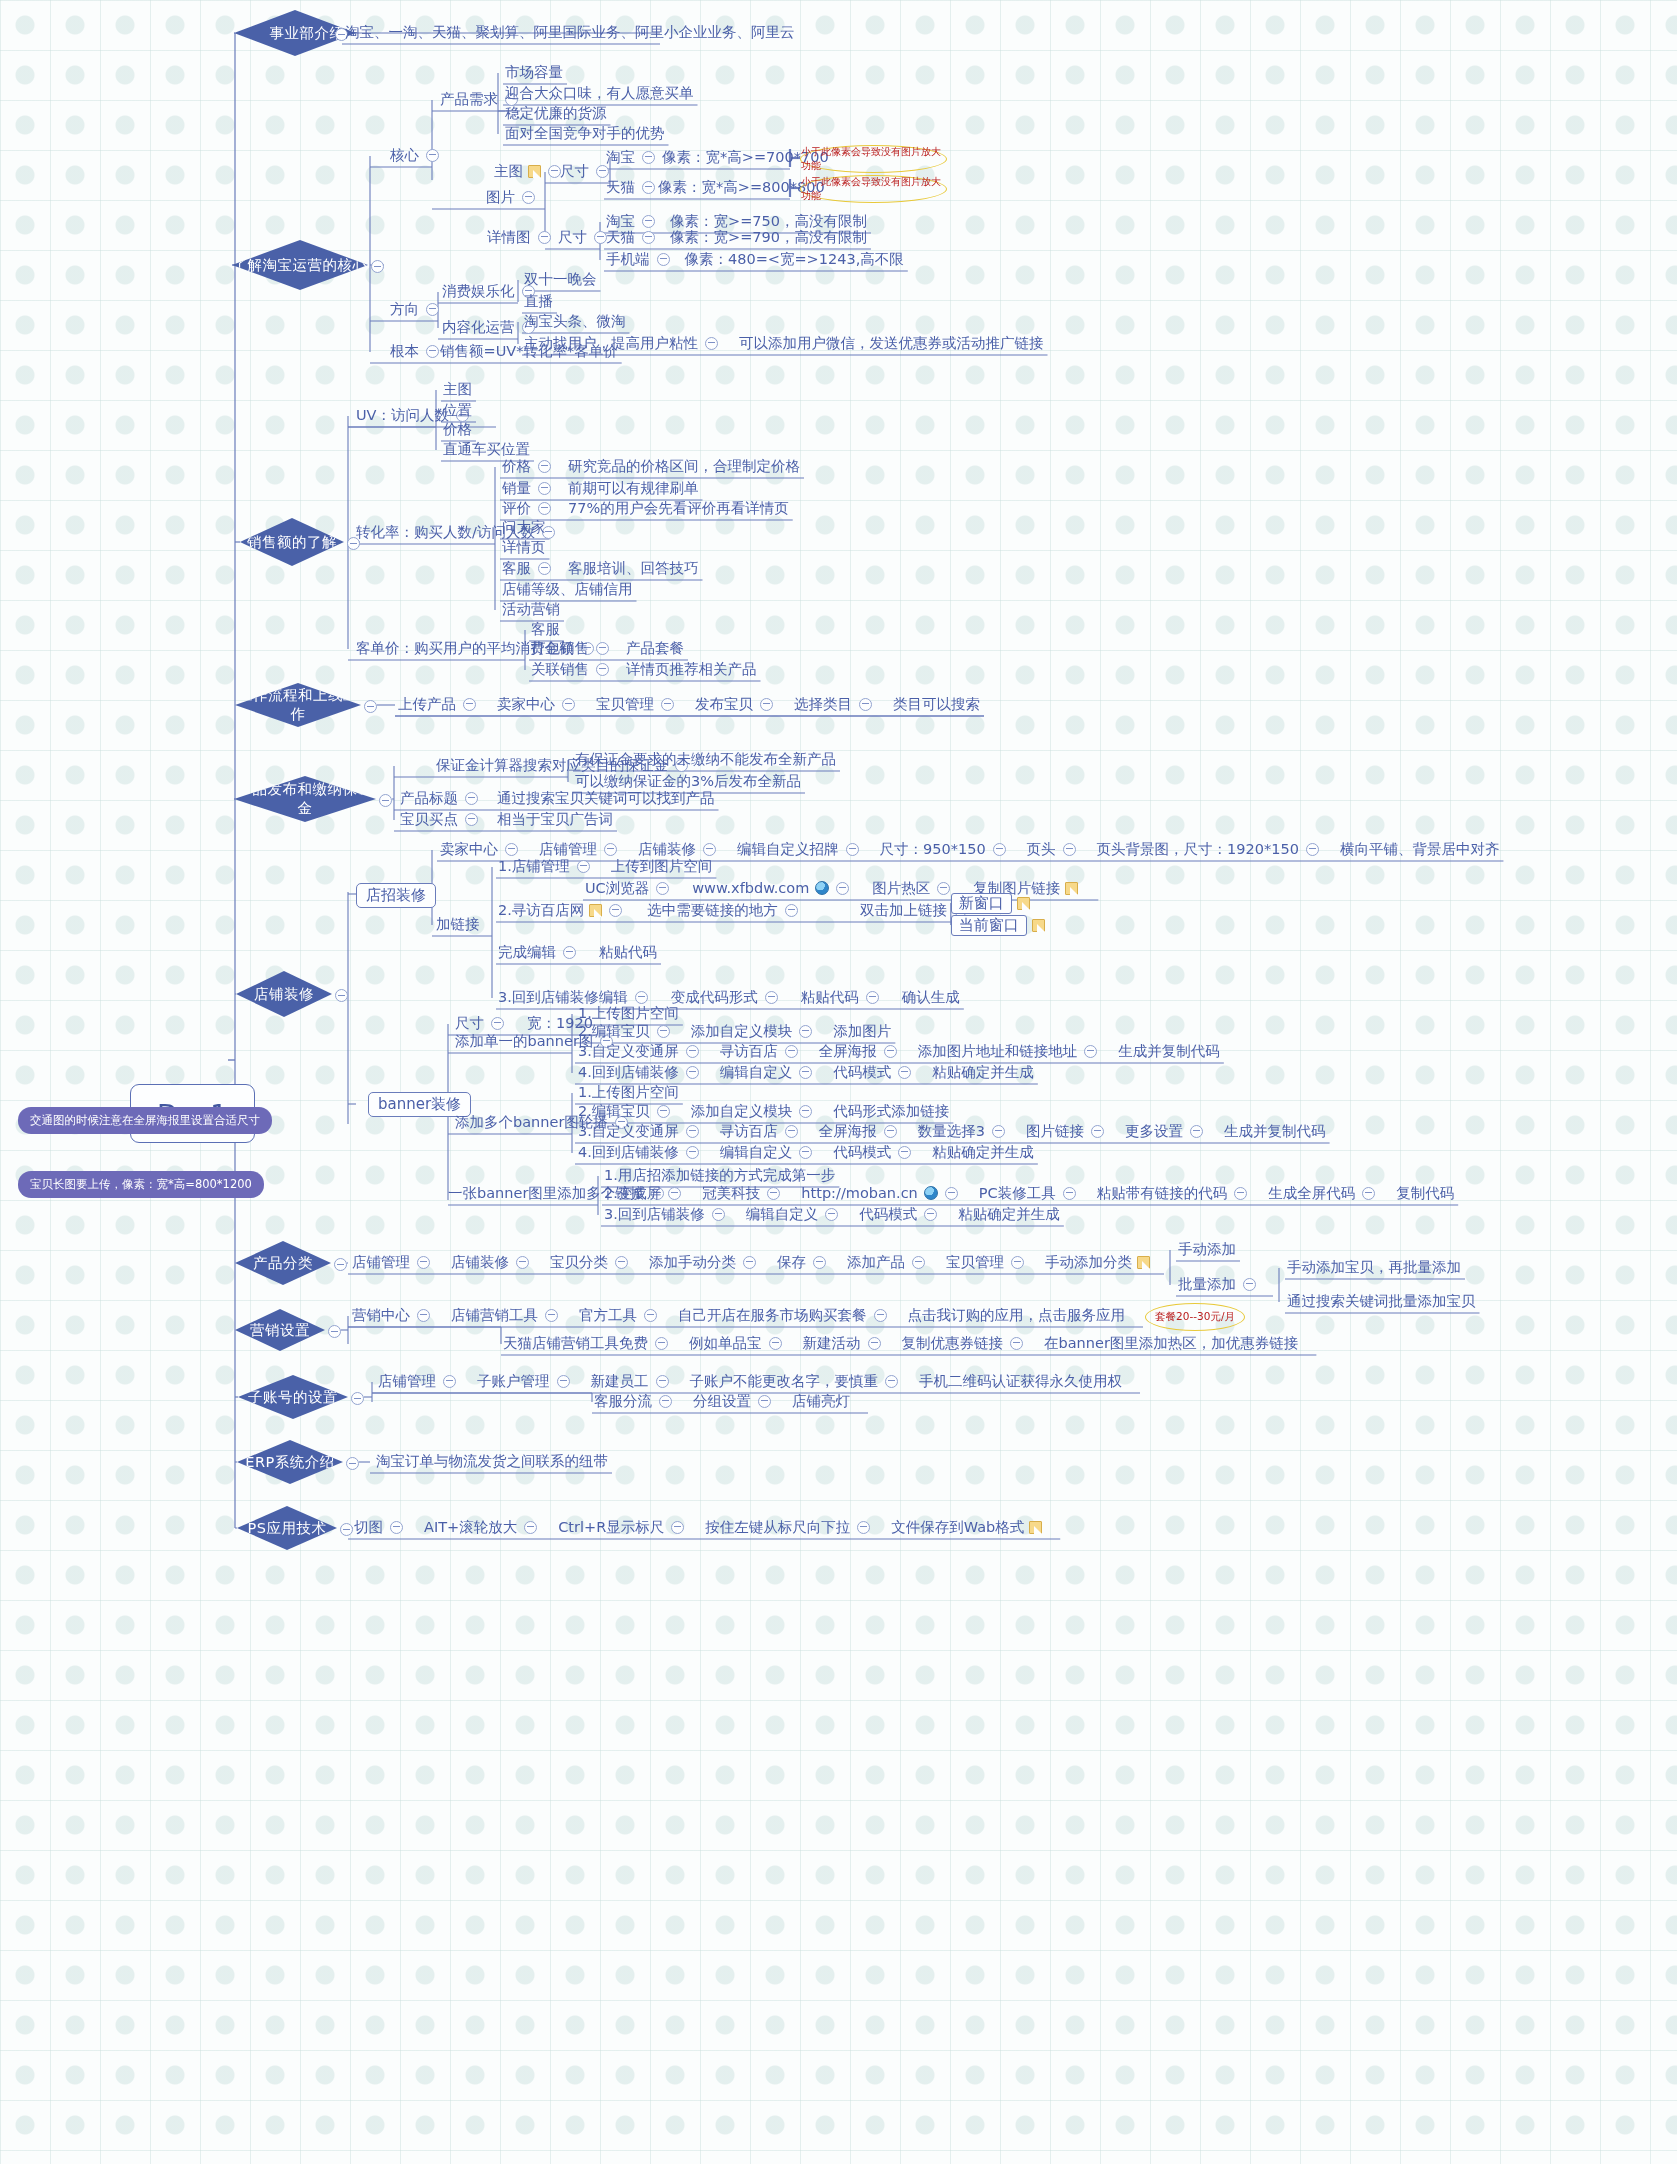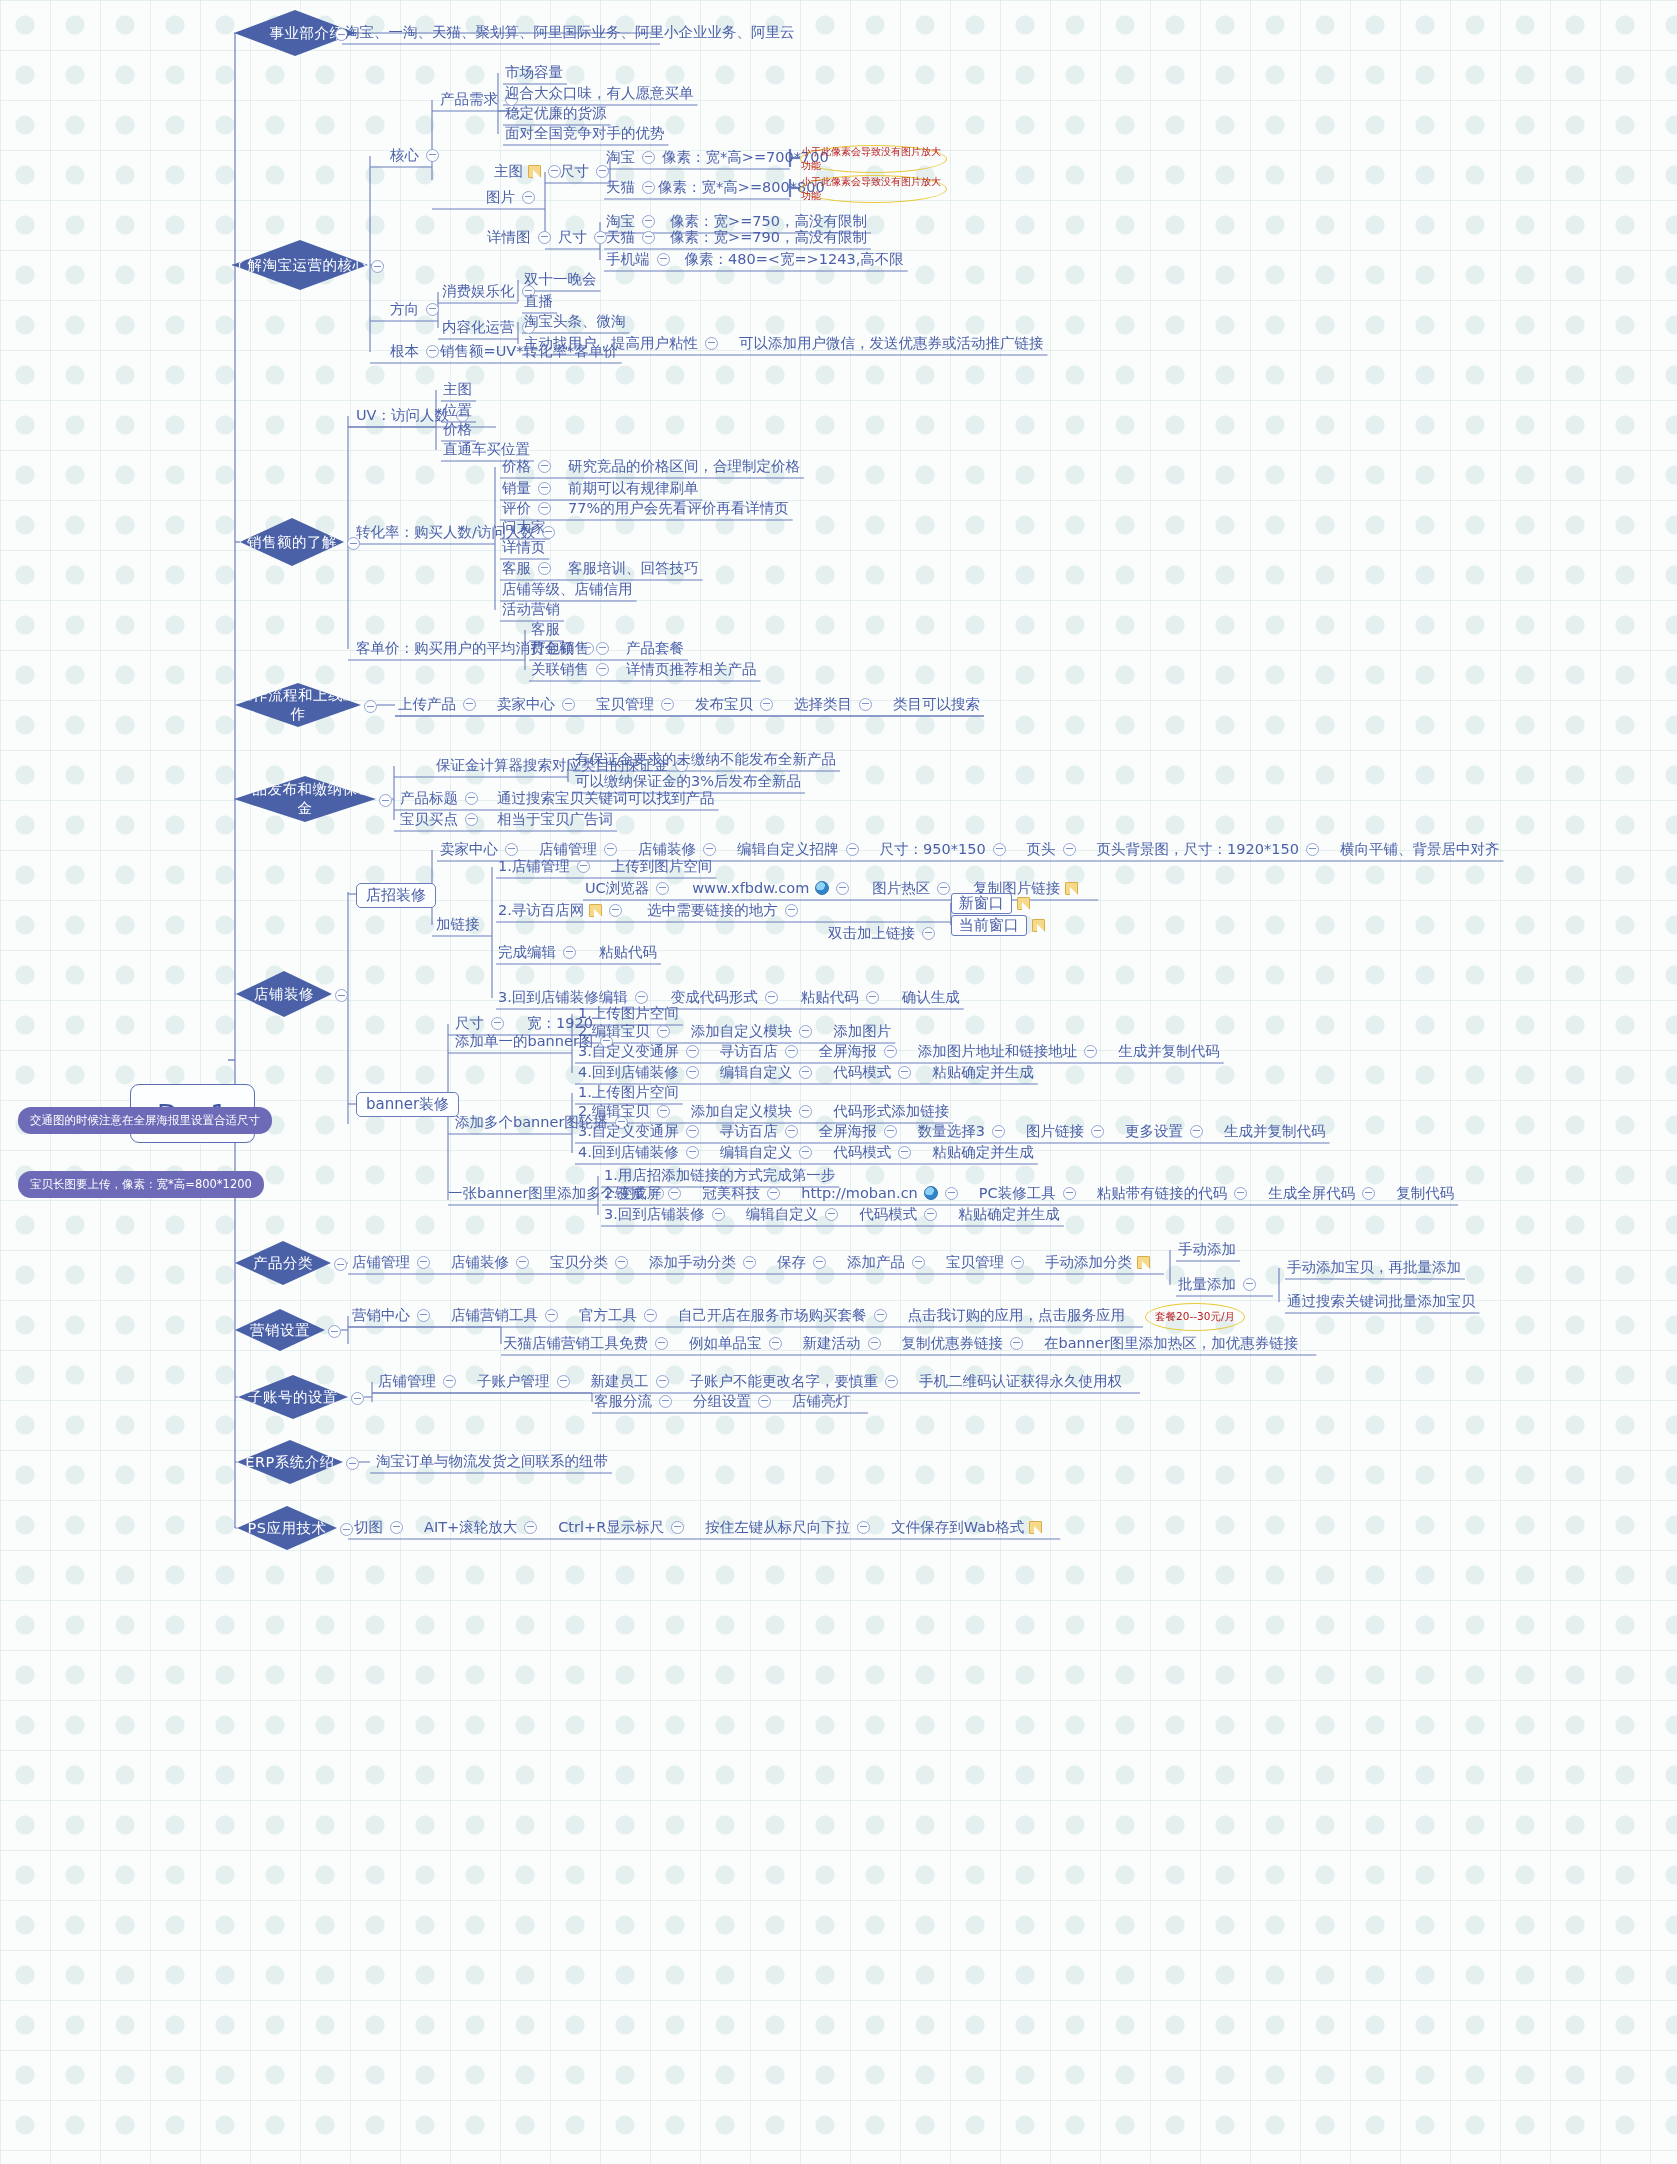--- a/index.html
+++ b/index.html
@@ -357,30 +357,30 @@
     <div class="node plain" style="left: 1339.94px; top: 841px;"><span class="txt">横向平铺、背景居中对齐</span></div>
     <div class="node plain" style="left: 436px; top: 916px;"><span class="txt">加链接</span></div>
     <div class="node plain" style="left: 498px; top: 858px;"><span class="txt">1.店铺管理</span><span class="toggle"></span></div>
     <div class="node plain" style="left: 610.844px; top: 858px;"><span class="txt">上传到图片空间</span></div>
     <div class="node plain" style="left: 585px; top: 880px;"><span class="txt">UC浏览器</span><span class="toggle"></span></div>
     <div class="node plain" style="left: 692.25px; top: 880px;"><span class="txt">www.xfbdw.com</span><span class="globe"></span><span class="toggle"></span></div>
     <div class="node plain" style="left: 872.312px; top: 880px;"><span class="txt">图片热区</span><span class="toggle"></span></div>
     <div class="node plain" style="left: 973.312px; top: 880px;"><span class="txt">复制图片链接</span><span class="noteicon"></span></div>
     <div class="node plain" style="left: 498px; top: 902px;"><span class="txt">2.寻访百店网</span><span class="noteicon"></span><span class="toggle"></span></div>
     <div class="node plain" style="left: 647.344px; top: 902px;"><span class="txt">选中需要链接的地方</span><span class="toggle"></span></div>
-    <div class="node plain" style="left: 828px; top: 902px; margin-top: 23px;"><span class="txt">双击加上链接</span><span class="toggle"></span></div>
+    <div class="node plain" style="left: 860px; top: 902px;"><span class="txt">双击加上链接</span><span class="toggle"></span></div>
     <div class="node" style="left: 950.844px; top: 893px;"><span style="border: 1.1px solid rgb(106, 124, 187); border-radius: 3px; padding: 2px 7px; display: inline-block; background: rgb(253, 254, 255);">新窗口</span><span class="noteicon"></span></div>
     <div class="node" style="left: 950.844px; top: 915px;"><span style="border: 1.1px solid rgb(106, 124, 187); border-radius: 3px; padding: 2px 7px; display: inline-block; background: rgb(253, 254, 255);">当前窗口</span><span class="noteicon"></span></div>
     <div class="node plain" style="left: 498px; top: 944px;"><span class="txt">完成编辑</span><span class="toggle"></span></div>
     <div class="node plain" style="left: 599px; top: 944px;"><span class="txt">粘贴代码</span></div>
     <div class="node plain" style="left: 498px; top: 989px;"><span class="txt">3.回到店铺装修编辑</span><span class="toggle"></span></div>
     <div class="node plain" style="left: 670.844px; top: 989px;"><span class="txt">变成代码形式</span><span class="toggle"></span></div>
     <div class="node plain" style="left: 800.844px; top: 989px;"><span class="txt">粘贴代码</span><span class="toggle"></span></div>
     <div class="node plain" style="left: 901.844px; top: 989px;"><span class="txt">确认生成</span></div>
-    <div class="node" style="left: 356px; top: 1092px; text-align: center;"><span style="border: 1.2px solid rgb(106, 124, 187); border-radius: 5px; padding: 4px 9px; display: inline-block; background: rgb(253, 254, 255);">banner装修</span></div>
+    <div class="node" style="left: 368px; top: 1092px; text-align: center;"><span style="border: 1.2px solid rgb(106, 124, 187); border-radius: 5px; padding: 4px 9px; display: inline-block; background: rgb(253, 254, 255);">banner装修</span></div>
     <div class="node plain" style="left: 455px; top: 1015px;"><span class="txt">尺寸</span><span class="toggle"></span></div>
     <div class="node plain" style="left: 527px; top: 1015px;"><span class="txt">宽：1920</span></div>
     <div class="node plain" style="left: 455px; top: 1033px;"><span class="txt">添加单一的banner图</span><span class="toggle"></span></div>
     <div class="node plain" style="left: 578px; top: 1005px;"><span class="txt">1.上传图片空间</span></div>
     <div class="node plain" style="left: 578px; top: 1023px;"><span class="txt">2.编辑宝贝</span><span class="toggle"></span></div>
     <div class="node plain" style="left: 690.844px; top: 1023px;"><span class="txt">添加自定义模块</span><span class="toggle"></span></div>
     <div class="node plain" style="left: 833.344px; top: 1023px;"><span class="txt">添加图片</span></div>
     <div class="node plain" style="left: 578px; top: 1043px;"><span class="txt">3.自定义变通屏</span><span class="toggle"></span></div>
     <div class="node plain" style="left: 719.844px; top: 1043px;"><span class="txt">寻访百店</span><span class="toggle"></span></div>
     <div class="node plain" style="left: 818.844px; top: 1043px;"><span class="txt">全屏海报</span><span class="toggle"></span></div>

